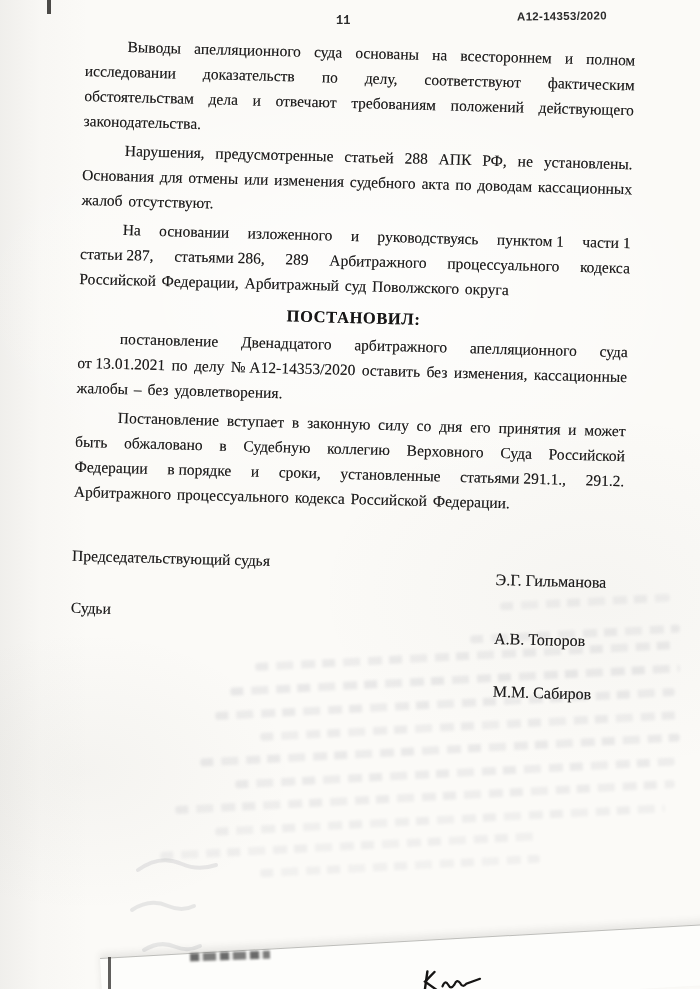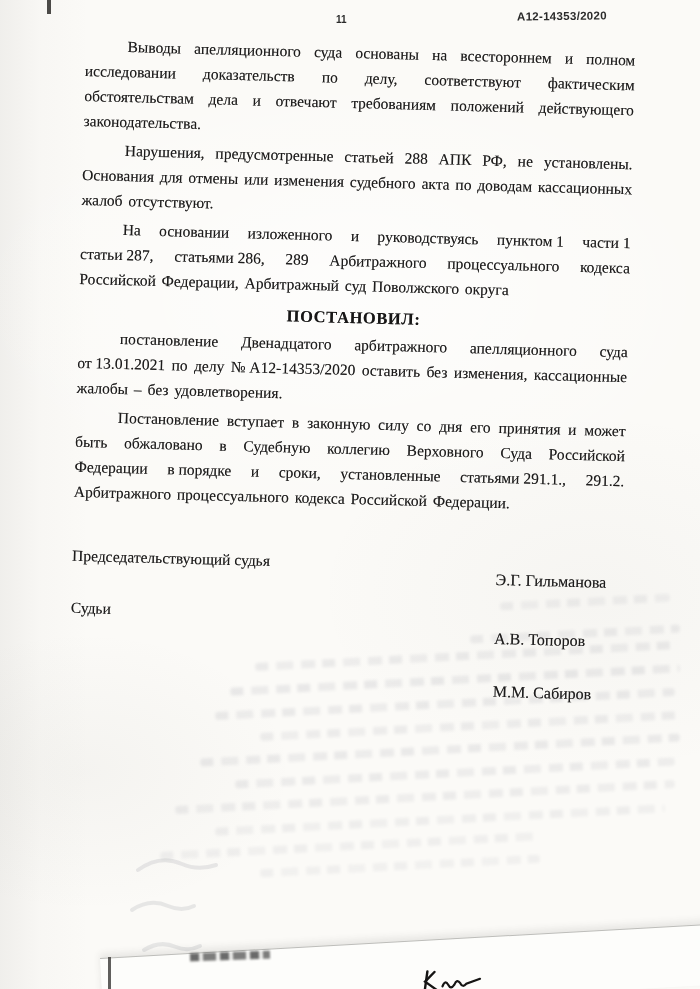--- a/index.html
+++ b/index.html
@@ -11,22 +11,22 @@
   .page{
     position:absolute;inset:0;
     background:
       radial-gradient(ellipse 300px 200px at 12% 78%, rgba(120,120,110,0.05), transparent 70%),
       radial-gradient(ellipse 400px 260px at 85% 60%, rgba(120,120,110,0.04), transparent 70%),
       radial-gradient(ellipse 500px 300px at 50% 30%, rgba(255,255,255,0.6), transparent 75%),
       linear-gradient(90deg, rgba(90,88,84,0.07), rgba(90,88,84,0.02) 40px, rgba(90,88,84,0) 90px),
       #fbfaf7;
   }
   
-  .hdr-num{position:absolute;left:336px;top:14px;font-family:Liberation Sans, sans-serif;
-    font-size:10px;font-weight:700;color:#2b2b2b;text-align:right;}
+  .hdr-num{position:absolute;left:336px;top:14px;font-family:Liberation Mono, monospace;
+    font-size:12px;font-weight:700;color:#2b2b2b;text-align:right;}
   .hdr-case{position:absolute;left:517px;top:10px;font-family:"Liberation Sans",sans-serif;
     font-size:11.5px;font-weight:700;letter-spacing:.3px;color:#2b2b2b;transform:rotate(-0.7deg);}
   
   .doc{
     position:absolute;left:86px;top:30px;width:550px;
     transform:rotate(1.5deg);transform-origin:top left;
     color:#1d1c1c;font-size:15.5px;line-height:25px;
     text-shadow:0 0 .5px rgba(30,30,30,0.55);
   }
   .para{margin:0 0 4px 0;}

